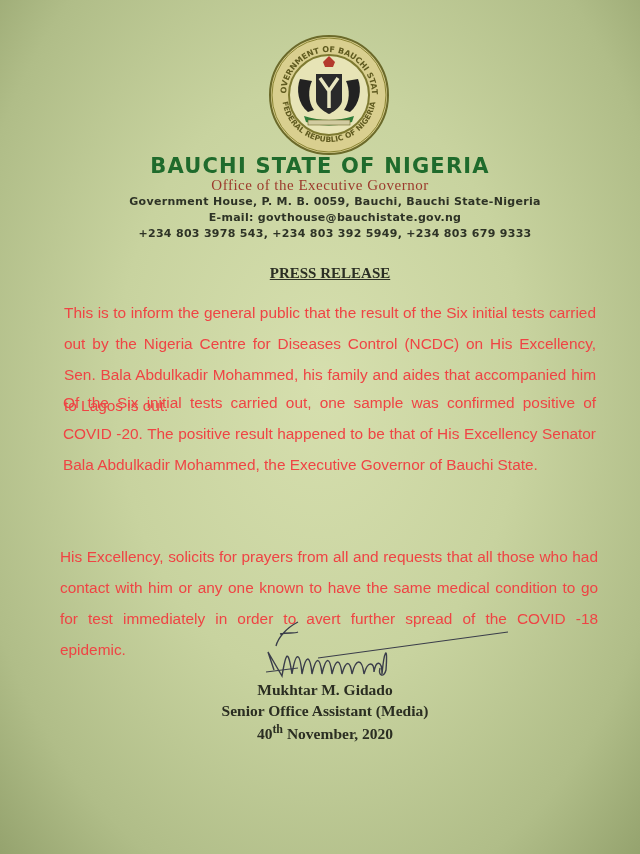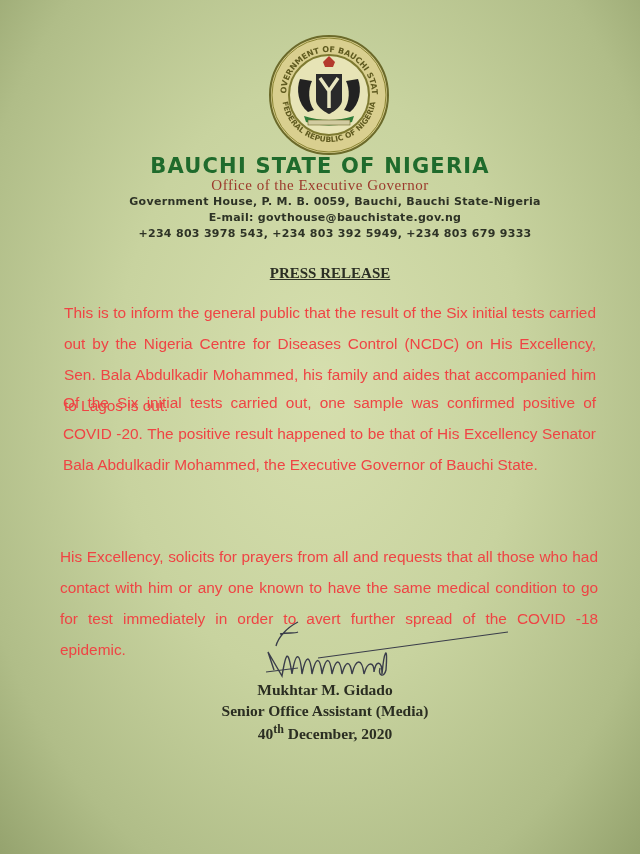--- a/index.html
+++ b/index.html
@@ -100,15 +100,15 @@
     <svg width="258" height="75" viewBox="0 0 258 75">
       <path d="M40 10 C28 16 20 26 18 34 M22 22 C30 20 36 22 40 20" stroke="#3a3d4a" stroke-width="1.3" fill="none"></path>
       <path d="M16 58 L10 40 L24 64 C28 40 30 36 34 62 C38 38 42 40 44 62 C48 42 52 42 54 62 C58 44 62 44 64 62 C68 44 72 44 74 62 C78 46 82 46 84 62 C88 48 92 48 94 62 C98 46 104 46 106 62 C110 48 116 50 116 60 C118 48 124 48 124 62 C126 40 130 30 128 58 C126 66 120 64 122 56" stroke="#3a3d4a" stroke-width="1.4" fill="none"></path>
       <path d="M8 60 L40 56" stroke="#3a3d4a" stroke-width="1.1" fill="none"></path>
       <path d="M60 46 L250 20" stroke="#3a3d4a" stroke-width="1.1" fill="none"></path>
     </svg>
   </div>
 
   <div class="sig-block signer-name">Mukhtar M. Gidado</div>
   <div class="sig-block signer-title">Senior Office Assistant (Media)</div>
-  <div class="sig-block sig-date"><span>40</span><sup>th</sup><span> December, 2020</span></div>
+  <div class="sig-block sig-date"><span>40</span><sup>th</sup><span> November, 2020</span></div>
 
 </div>
 
 </body></html>

